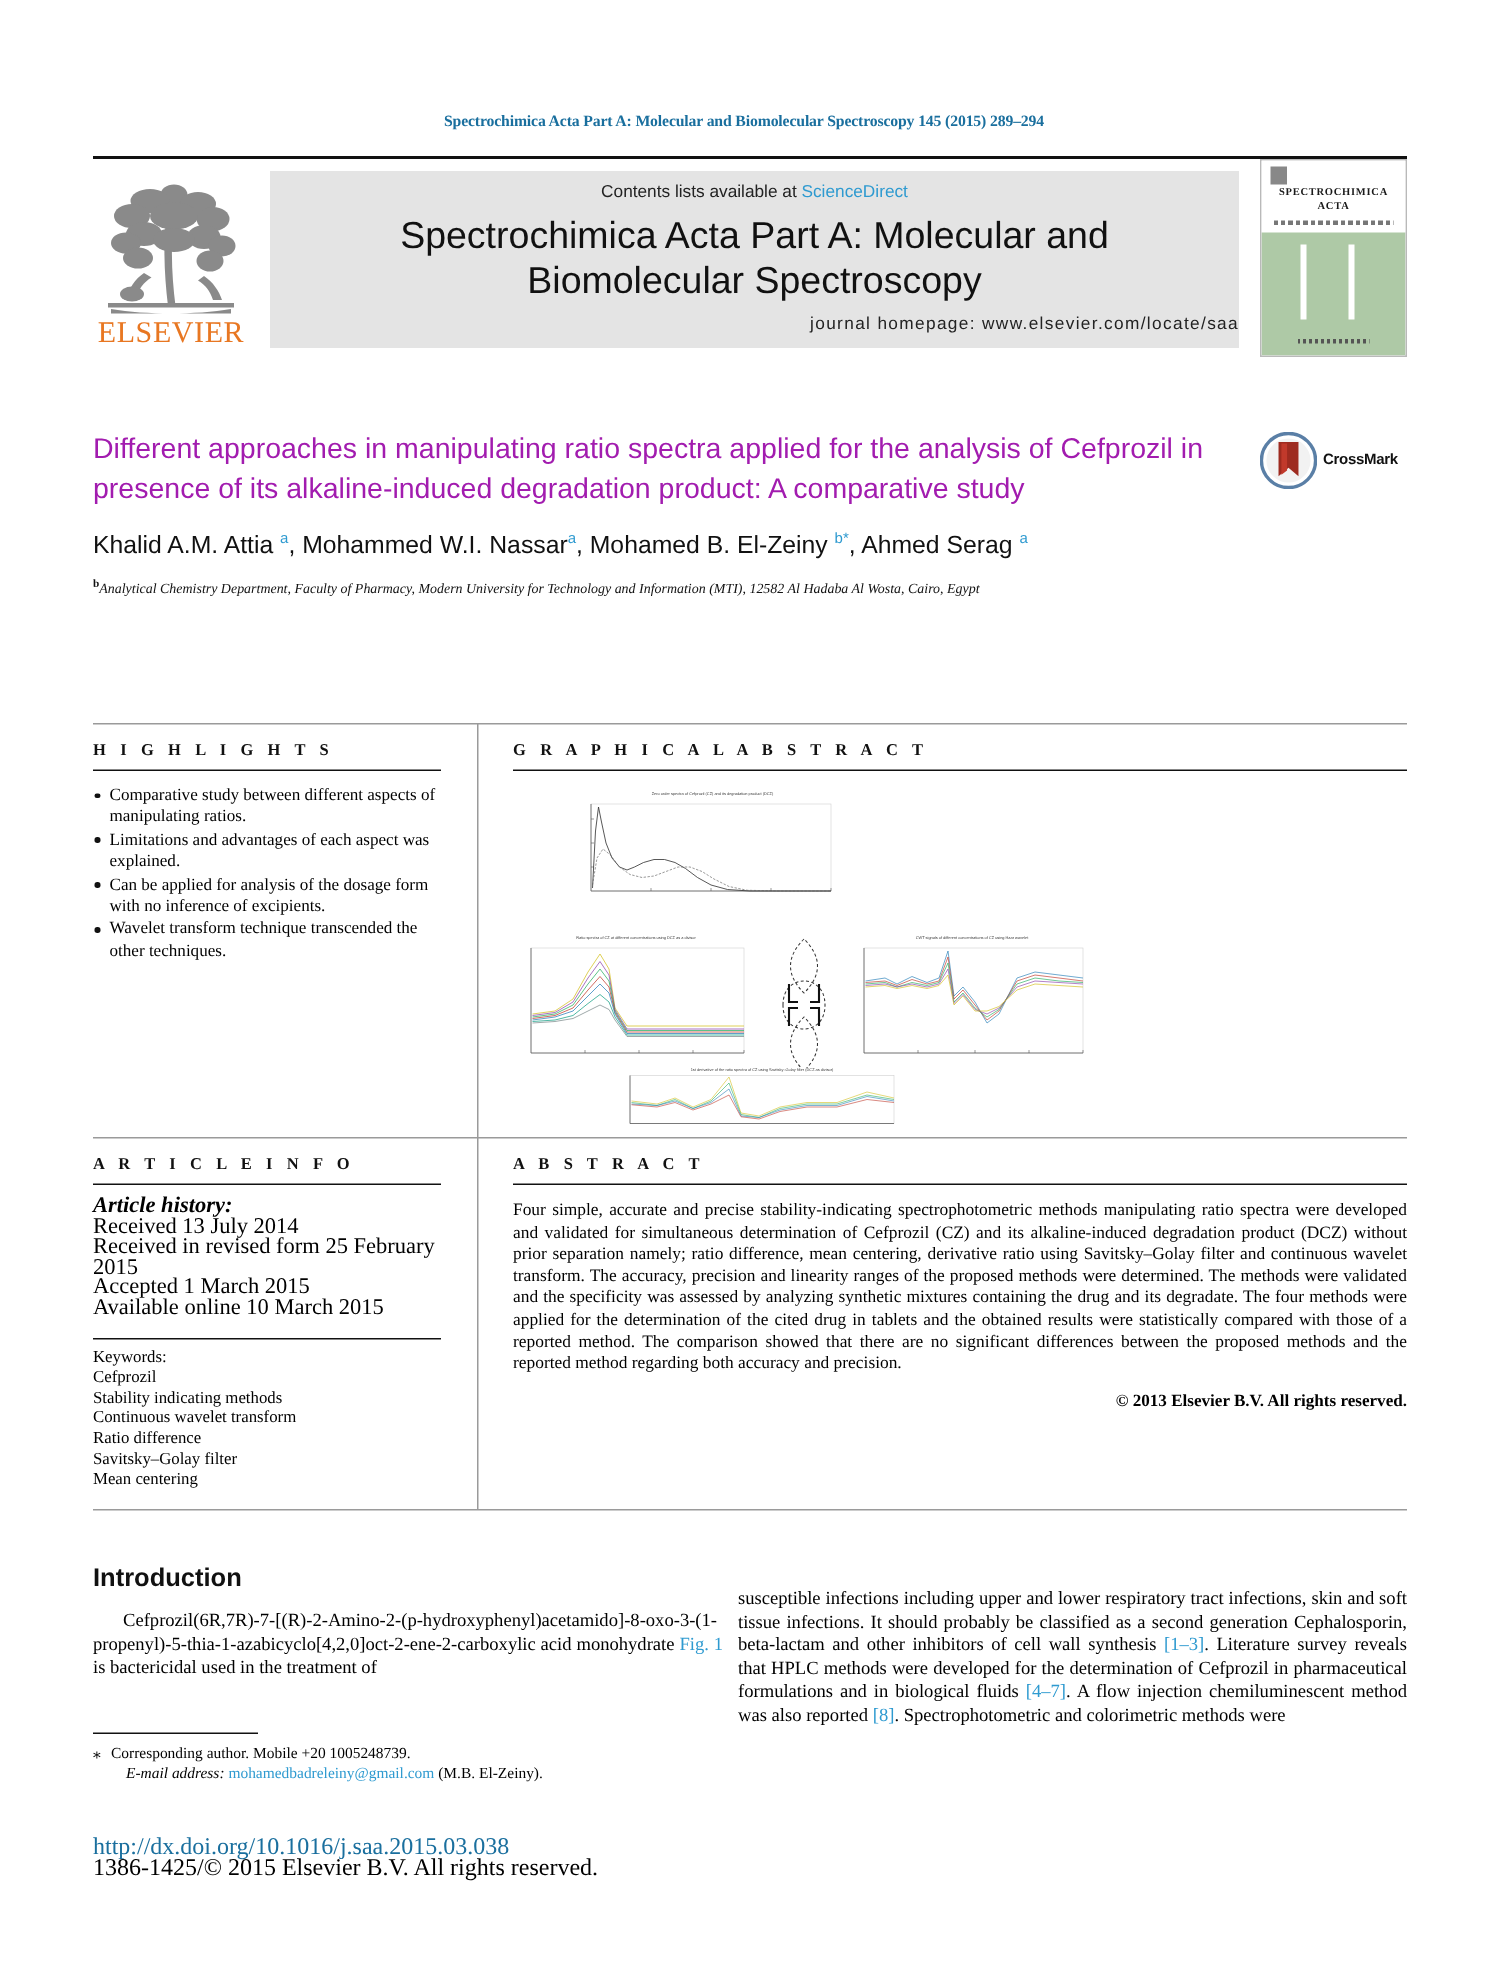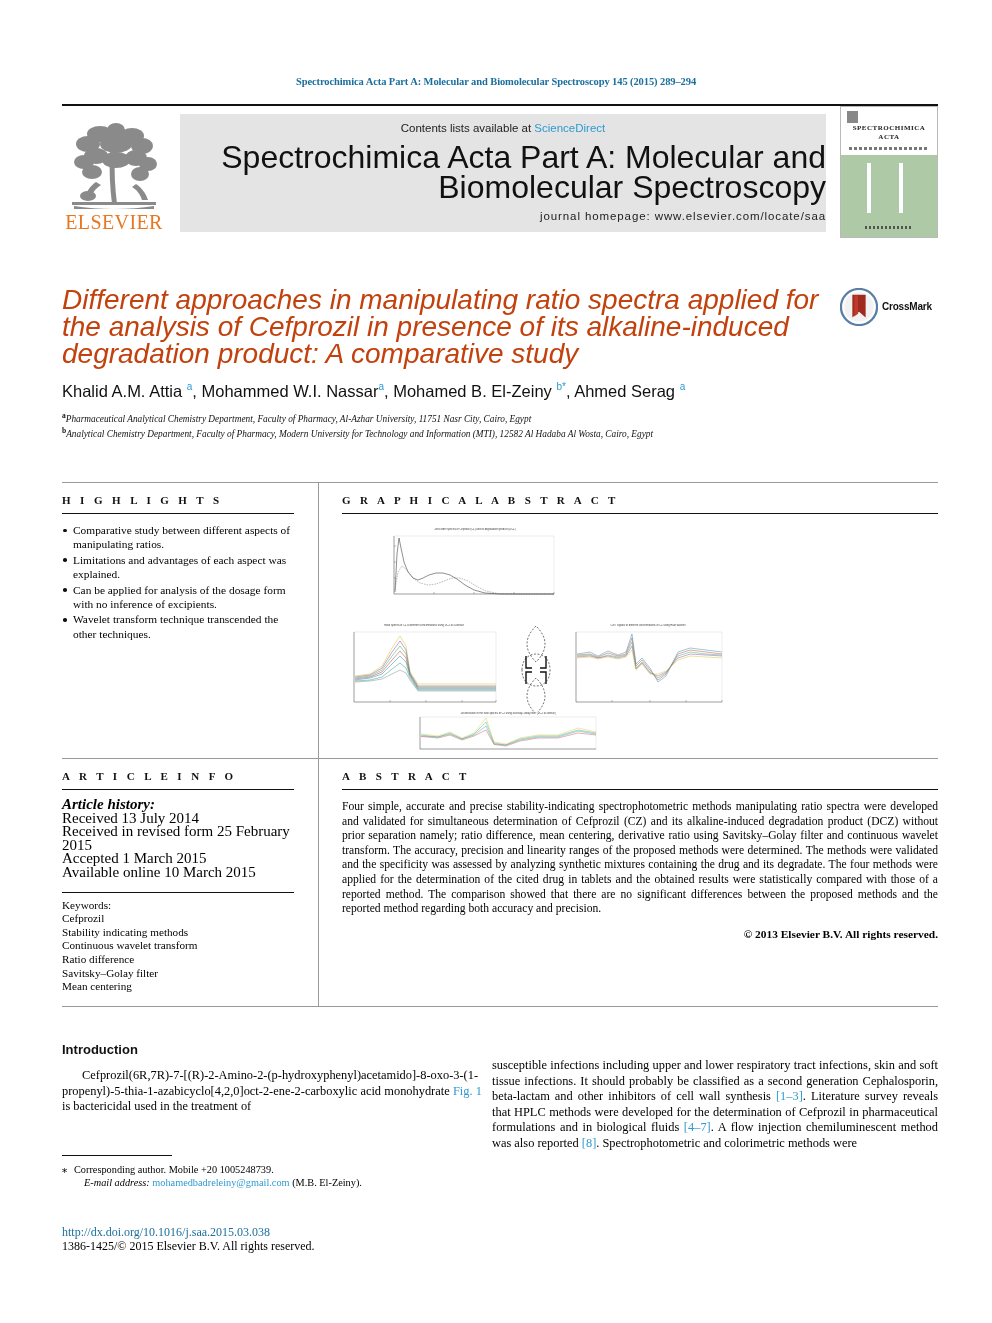--- a/index.html
+++ b/index.html
@@ -73,23 +73,23 @@
     text-align: center;
     font-family: "Liberation Sans", sans-serif;
     font-size: 11.5px;
     color: #222;
   }
   .sciencedirect { color: #2e9ad0; }
   .journal-title {
     position: absolute;
     left: 0; top: 28px;
     width: 646px;
-    text-align: right;
-    font-family: "Liberation Sans", sans-serif;
-    font-size: 32px;
+    text-align: center;
+    font-family: "Liberation Sans", sans-serif;
+    font-size: 25px;
     line-height: 30px;
     color: #111;
   }
   .homepage-line {
     position: absolute;
     left: 0; bottom: 10px;
     width: 646px;
     text-align: right;
     font-family: "Liberation Sans", sans-serif;
     font-size: 11.5px;
@@ -137,26 +137,25 @@
 
   
   .title-area {
     position: absolute;
     left: 62px; top: 286px;
     width: 876px;
   }
   .article-title {
     width: 760px;
     font-family: "Liberation Sans", sans-serif;
-    font-size: 28px;
+    font-size: 19px;
     line-height: 27px;
-    color: #c2410c;
+    color: #a21caf;
     font-weight: normal;
     margin: 0;
-    font-style: italic;
   }
   .crossmark {
     position: absolute;
     right: 0px; top: 2px;
     width: 98px; height: 42px;
   }
   .cm-badge {
     position: absolute; left: 0; top: 0; width: 38px; height: 38px;
   }
   .cm-text {
@@ -303,21 +302,21 @@
     left: 62px; top: 1042px;
     width: 420px;
   }
   .body-col-right {
     position: absolute;
     left: 492px; top: 1058px;
     width: 446px;
   }
   .body-head {
     font-family: "Liberation Sans", sans-serif;
-    font-size: 13px;
+    font-size: 17px;
     font-weight: bold;
     margin: 0 0 11px 0;
     color: #111;
   }
   .body-par {
     font-size: 12.4px;
     line-height: 15.6px;
     text-align: justify;
     text-indent: 20px;
     margin: 0;
@@ -343,21 +342,21 @@
     position: relative;
   }
   .fn-star {
     position: absolute; left: 0; top: 0;
   }
   .fn-em { font-style: italic; }
   .doi-block {
     position: absolute;
     left: 62px; top: 1225px;
     width: 420px;
-    font-size: 12px;
+    font-size: 16px;
     line-height: 14px;
   }
   .doi-link { color: #1a6f9e; }
 </style>
 </head>
 <body>
 
 <div class="page">
 
   <div class="running-head">Spectrochimica Acta Part A: Molecular and Biomolecular Spectroscopy 145 (2015) 289–294</div>
@@ -426,21 +425,20 @@
         <circle cx="20" cy="20" r="15.5" fill="#f2f2f2"></circle>
         <path d="M13 7 L27 7 L27 31 L20 25 L13 31 Z" fill="#9e2b20"></path>
         <path d="M15 8 L19 8 L19 27 L15 30 Z" fill="#c1392b"></path>
       </svg>
       <div class="cm-text">CrossMark</div>
     </div>
 
     <div class="authors">Khalid A.M. Attia <sup>a</sup>, Mohammed W.I. Nassar<sup>a</sup>, Mohamed B. El-Zeiny <sup>b</sup><sup>*</sup>, Ahmed Serag <sup>a</sup></div>
 
     <div class="affil">
-      <div><sup>a</sup><span>Pharmaceutical Analytical Chemistry Department, Faculty of Pharmacy, Al-Azhar University, 11751 Nasr City, Cairo, Egypt</span></div>
       <div><sup>b</sup><span>Analytical Chemistry Department, Faculty of Pharmacy, Modern University for Technology and Information (MTI), 12582 Al Hadaba Al Wosta, Cairo, Egypt</span></div>
     </div>
   </div>
 
   <div class="rule-full" style="top:482px;"></div>
   <div class="rule-full" style="top:758px;"></div>
   <div class="rule-full" style="top:1006px;"></div>
   <div class="col-divider" style="top:482px; height:524px;"></div>
 
   <div class="highlights-col">

